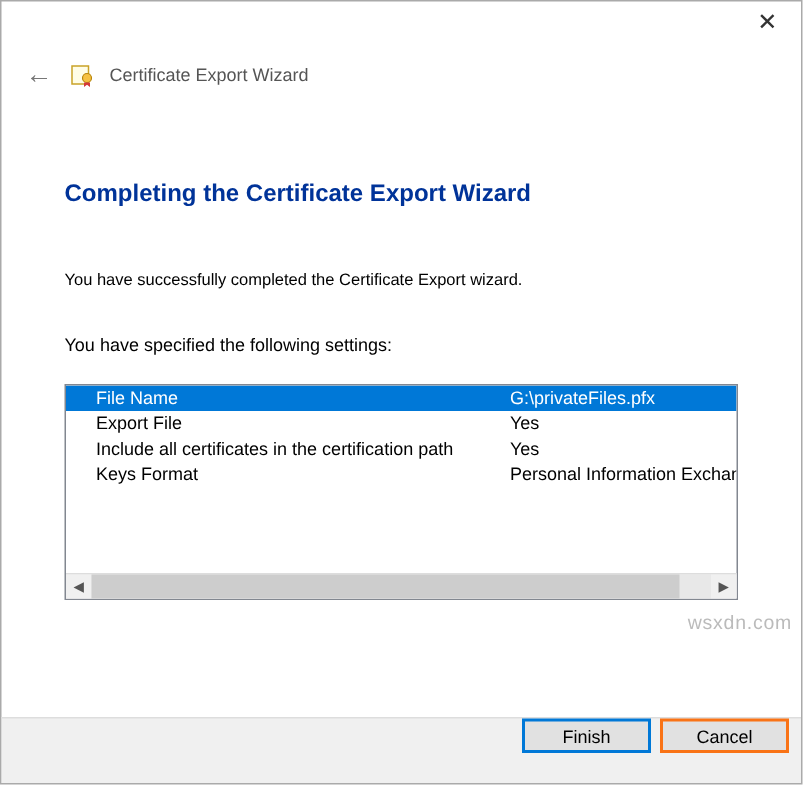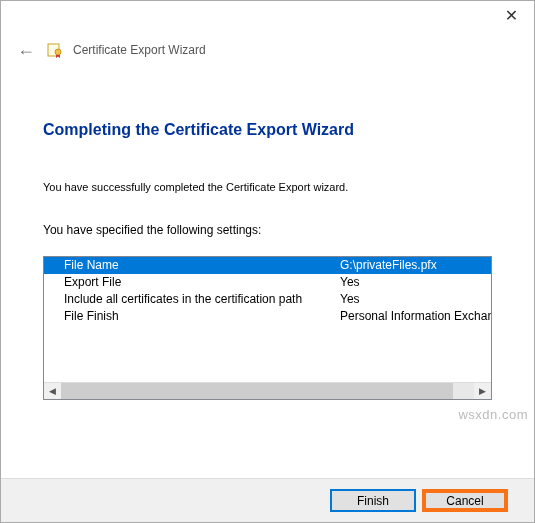--- a/index.html
+++ b/index.html
@@ -146,30 +146,29 @@
     .footer {
       position: absolute;
       bottom: 0;
       left: 0;
       right: 0;
       height: 44px;
       background: #f0f0f0;
       border-top: 1px solid #ddd;
       display: flex;
       justify-content: flex-end;
-      align-items: center;
-      padding-right: 26px;
+      padding-right: 8px;
       gap: 6px;
     }
     .btn {
       min-width: 86px;
       height: 23px;
       font-size: 12px;
       background: #e1e1e1;
-      border: 4px solid #f97316;
+      border: 2px solid #f97316;
       cursor: default;
       font-family: inherit;
     }
     .btn.primary {
       border: 2px solid #0078d7;
       background: #e1e1e1;
     }
     .watermark {
       position: absolute;
       right: 6px;
@@ -214,21 +213,21 @@
         </div>
         <div class="list-row">
           <div class="col col-key">Export File</div>
           <div class="col col-val">Yes</div>
         </div>
         <div class="list-row">
           <div class="col col-key">Include all certificates in the certification path</div>
           <div class="col col-val">Yes</div>
         </div>
         <div class="list-row">
-          <div class="col col-key">File Finish</div>
+          <div class="col col-key">Keys Format</div>
           <div class="col col-val">Personal Information Exchange (*.pfx)</div>
         </div>
       </div>
     <div class="h-scrollbar">
       <div class="sb-btn">
         <span>◀</span>
       </div>
       <div class="sb-track">
         <div class="sb-thumb"></div>
       </div>

